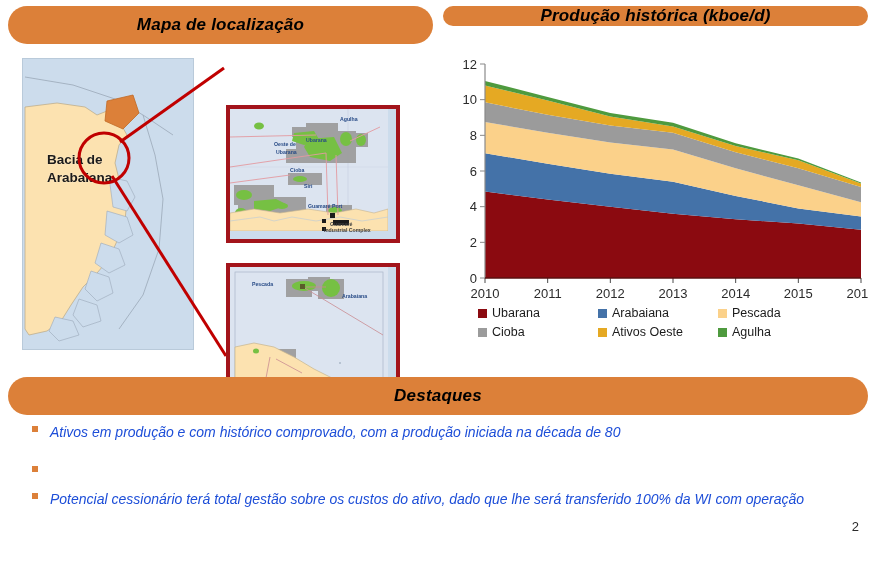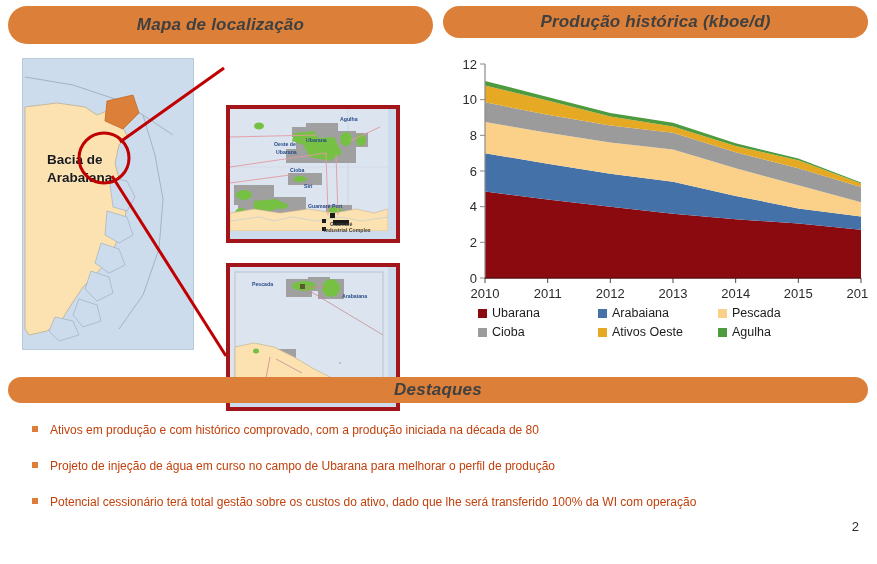--- a/index.html
+++ b/index.html
@@ -8,31 +8,31 @@
     background:#ffffff;
     font-family:"Liberation Sans", sans-serif;
     position:relative;
     overflow:hidden;
   }
   
   .pill{
     position:absolute;
     background:#DC8039;
     border-radius:22px;
-    color:#404040;
+    color:#000000;
     font-style:italic;
     font-weight:bold;
     display:flex;
     align-items:center;
     justify-content:center;
     letter-spacing:.2px;
   }
   #pill-map{left:8px;top:6px;width:425px;height:38px;font-size:17px;}
-  #pill-prod{left:443px;top:6px;width:425px;height:32px;font-size:17px;}
-  #pill-high{left:8px;top:377px;width:860px;height:26px;font-size:17px;}
+  #pill-prod{left:443px;top:6px;width:425px;height:20px;font-size:17px;}
+  #pill-high{left:8px;top:377px;width:860px;height:38px;font-size:17px;}
 
   
   #map-panel{position:absolute;left:8px;top:50px;width:425px;height:312px;}
   #basin-map{
     position:absolute;left:14px;top:8px;width:170px;height:290px;
     background:#ccdcec;border:1px solid #b9cada;
   }
   #basin-map svg{display:block;}
   .basin-label{
     position:absolute;left:24px;top:92px;
@@ -77,21 +77,21 @@
   .lg .sw{width:9px;height:9px;margin-right:5px;flex:0 0 auto;}
 
   
   #bullets{position:absolute;left:8px;top:420px;width:830px;}
   .bullet{display:flex;align-items:flex-start;margin-bottom:15px;}
   .bullet .mk{
     width:6px;height:6px;background:#DC8039;flex:0 0 auto;
     margin:6px 12px 0 24px;
   }
   .bullet .tx{
-    font-size:12px;color:#c2410c;line-height:1.75;max-width:790px;
+    font-size:14px;color:#1d4ed8;line-height:1.75;max-width:790px;font-style:italic;
   }
   #page-num{
     position:absolute;right:18px;top:519px;
     font-size:13px;color:#2b2b2b;
   }
 </style>
 </head>
 <body>
 
 <div class="pill" id="pill-map">
@@ -318,21 +318,20 @@
   <span>Destaques</span>
 </div>
 
 <div id="bullets">
     <div class="bullet">
       <span class="mk"></span>
       <span class="tx">Ativos em produção e com histórico comprovado, com a produção iniciada na década de 80</span>
     </div>
     <div class="bullet">
       <span class="mk"></span>
-      <span class="tx">Projeto de injeção de água em curso no campo de Ubarana para melhorar o perfil de produção</span>
     </div>
     <div class="bullet">
       <span class="mk"></span>
       <span class="tx">Potencial cessionário terá total gestão sobre os custos do ativo, dado que lhe será transferido 100% da WI com operação</span>
     </div>
   </div>
 
 <div id="page-num">2</div>
 
 </body></html>

